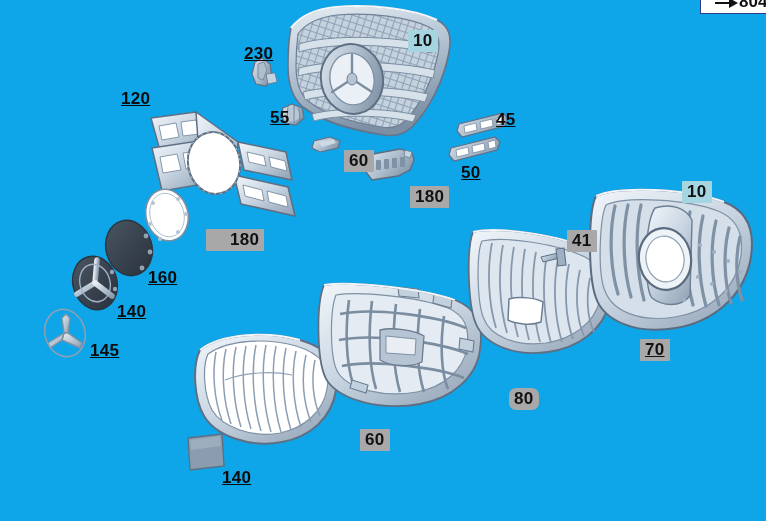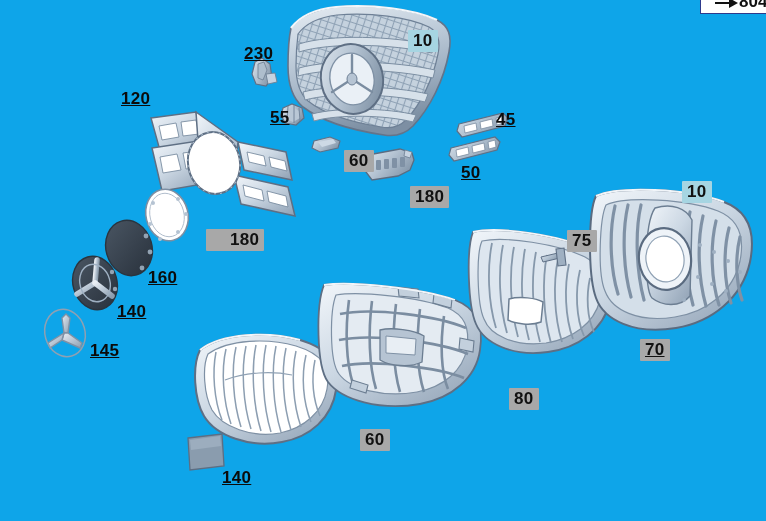--- a/index.html
+++ b/index.html
@@ -387,23 +387,23 @@
       <div class="label boxed hl" style="left: 386px; top: 30px;">10</div>
       <div class="label plain" style="left: 244px; top: 44px;">230</div>
       <div class="label plain" style="left: 121px; top: 89px; text-align: center;">120</div>
       <div class="label plain" style="left: 270px; top: 108px;">55</div>
       <div class="label plain" style="left: 496px; top: 110px;">45</div>
       <div class="label boxed gray" style="left: 322px; top: 150px;">60</div>
       <div class="label plain" style="left: 461px; top: 163px;">50</div>
       <div class="label boxed hl" style="left: 660px; top: 181px;">10</div>
       <div class="label boxed gray" style="left: 388px; top: 186px;">180</div>
       <div class="label boxed gray" style="left: 184px; top: 229px; padding-left: 24px;">180</div>
-      <div class="label boxed gray" style="left: 545px; top: 230px;">75</div>
+      <div class="label boxed gray" style="left: 545px; top: 230px;">41</div>
       <div class="label plain" style="left: 148px; top: 268px;">160</div>
       <div class="label plain" style="left: 117px; top: 302px;">140</div>
       <div class="label boxed gray" style="left: 618px; top: 339px; text-decoration: underline;">70</div>
       <div class="label plain" style="left: 90px; top: 341px;">145</div>
-      <div class="label boxed gray" style="left: 487px; top: 388px;">80</div>
+      <div class="label boxed gray" style="left: 487px; top: 388px; border-radius: 7px;">80</div>
       <div class="label boxed gray" style="left: 338px; top: 429px;">60</div>
       <div class="label plain" style="left: 222px; top: 468px;">140</div>
     </div>
 
 </div>
 
 </body></html>

